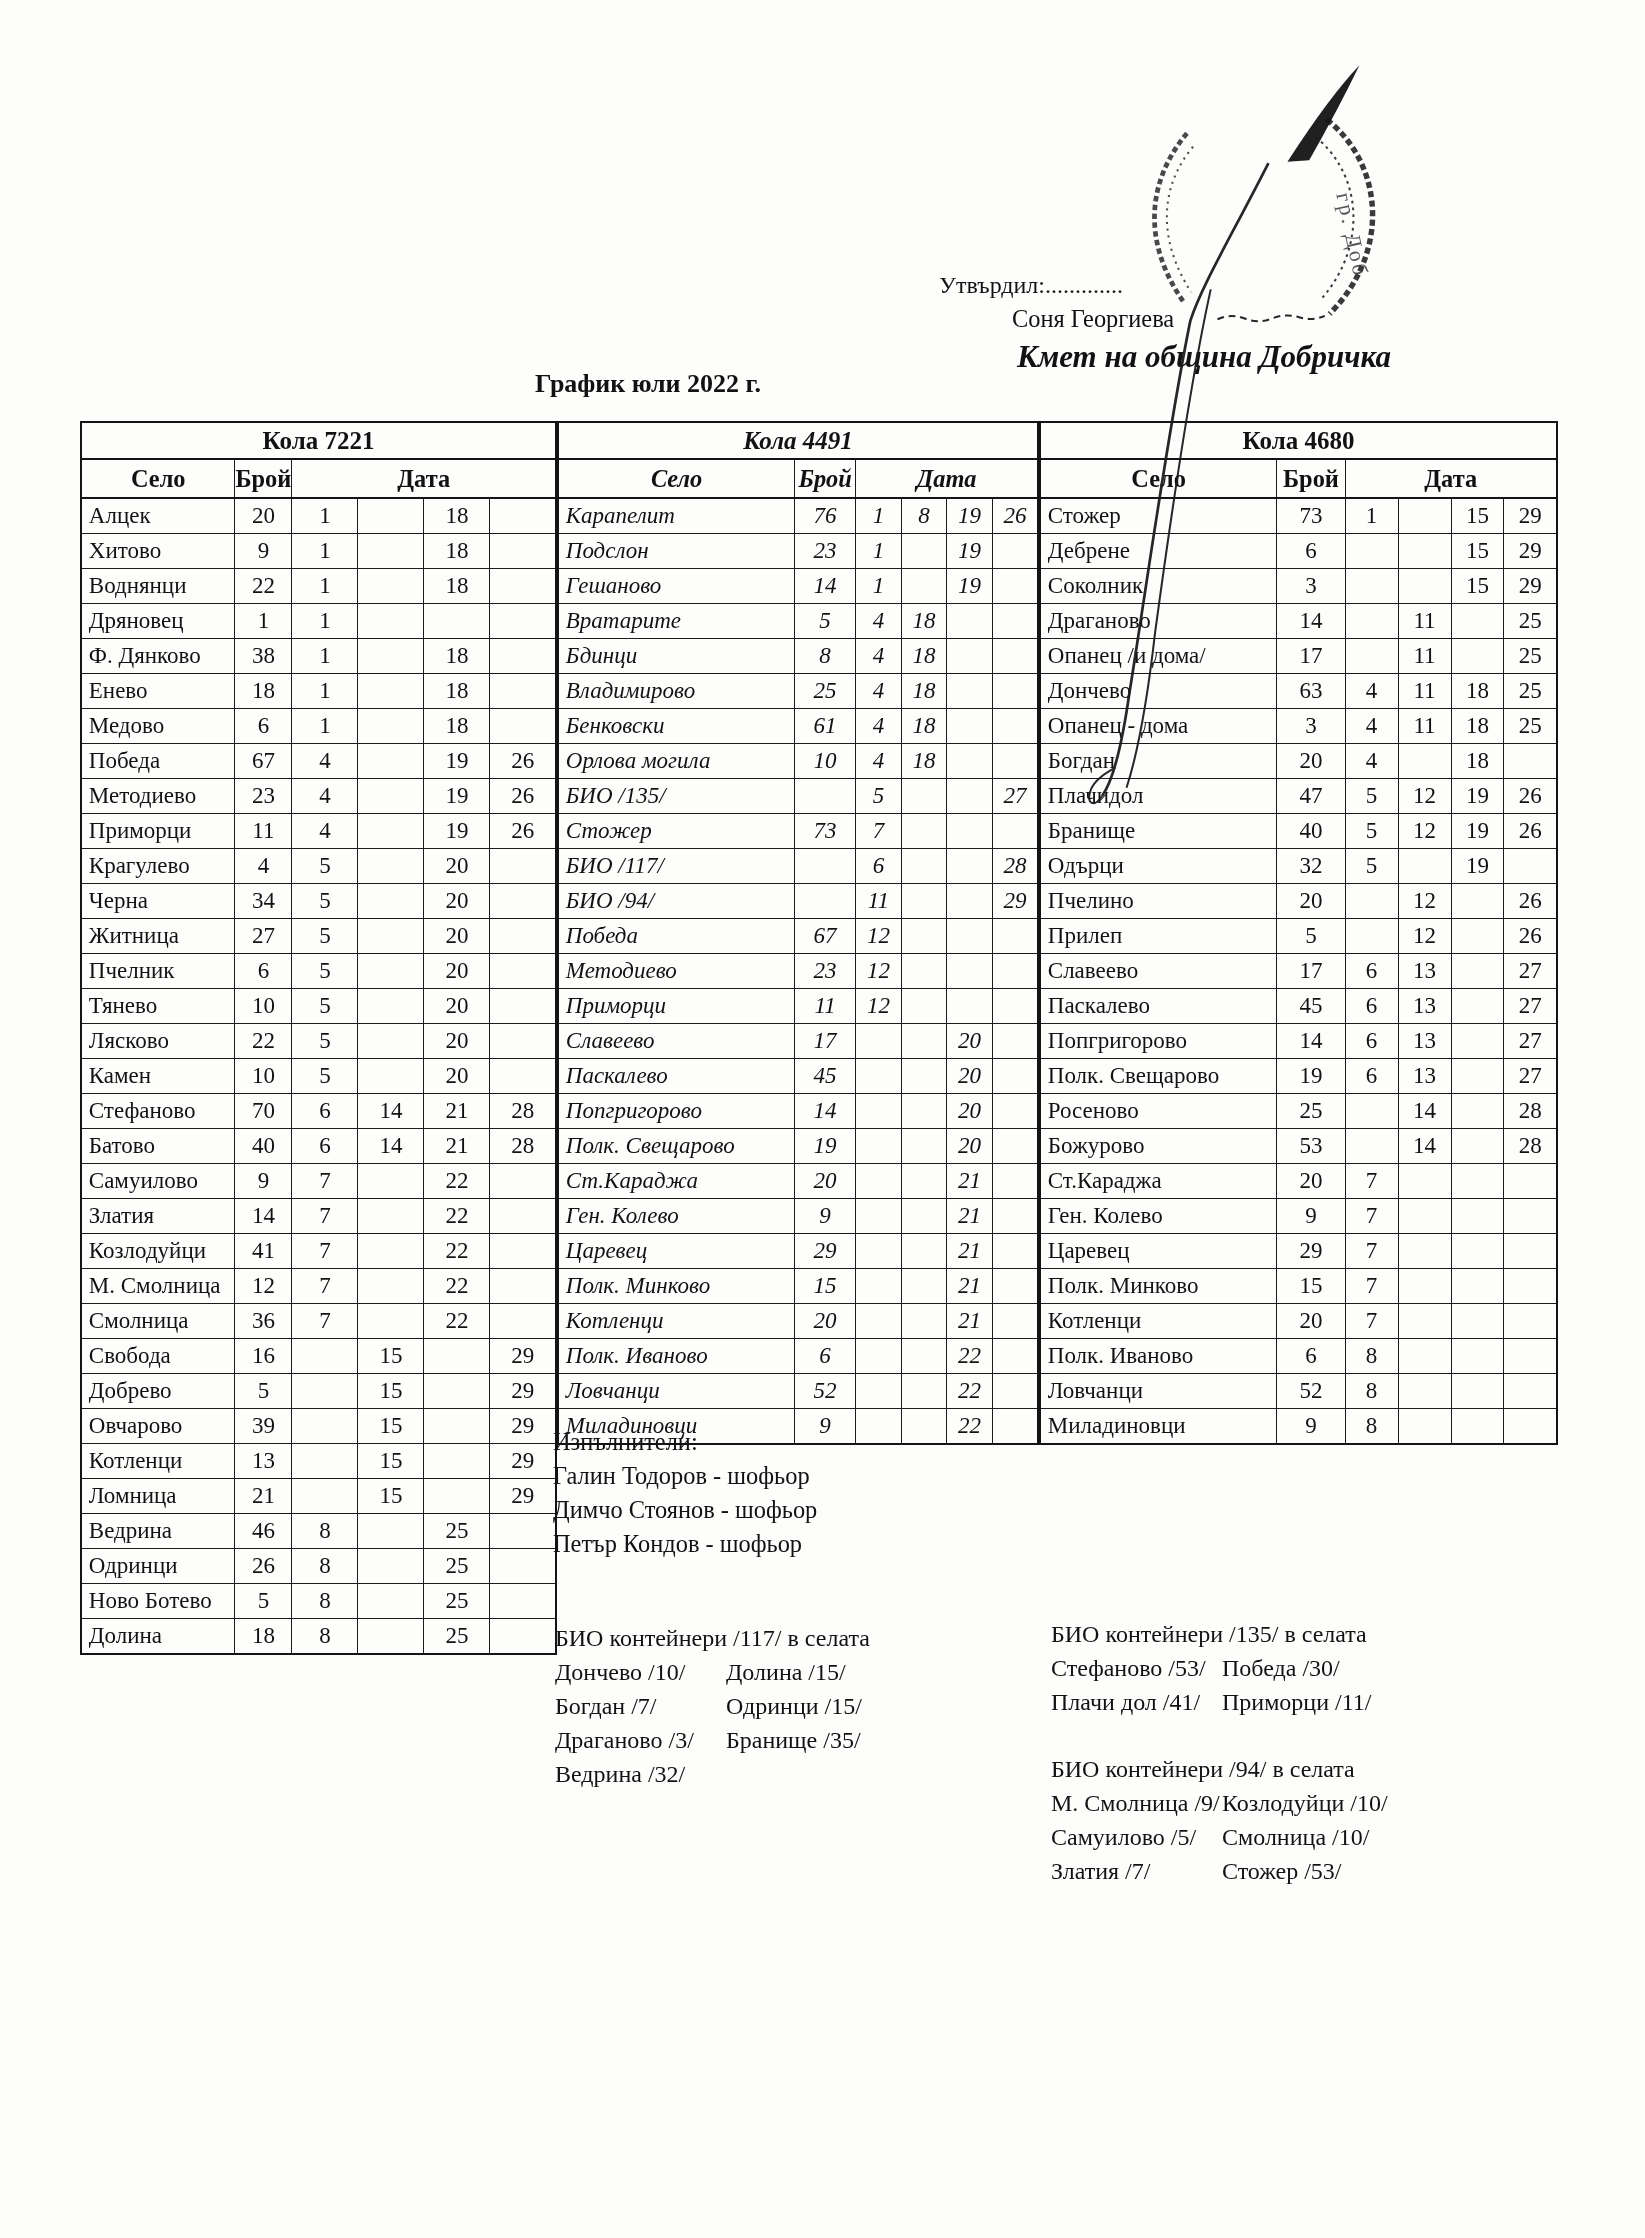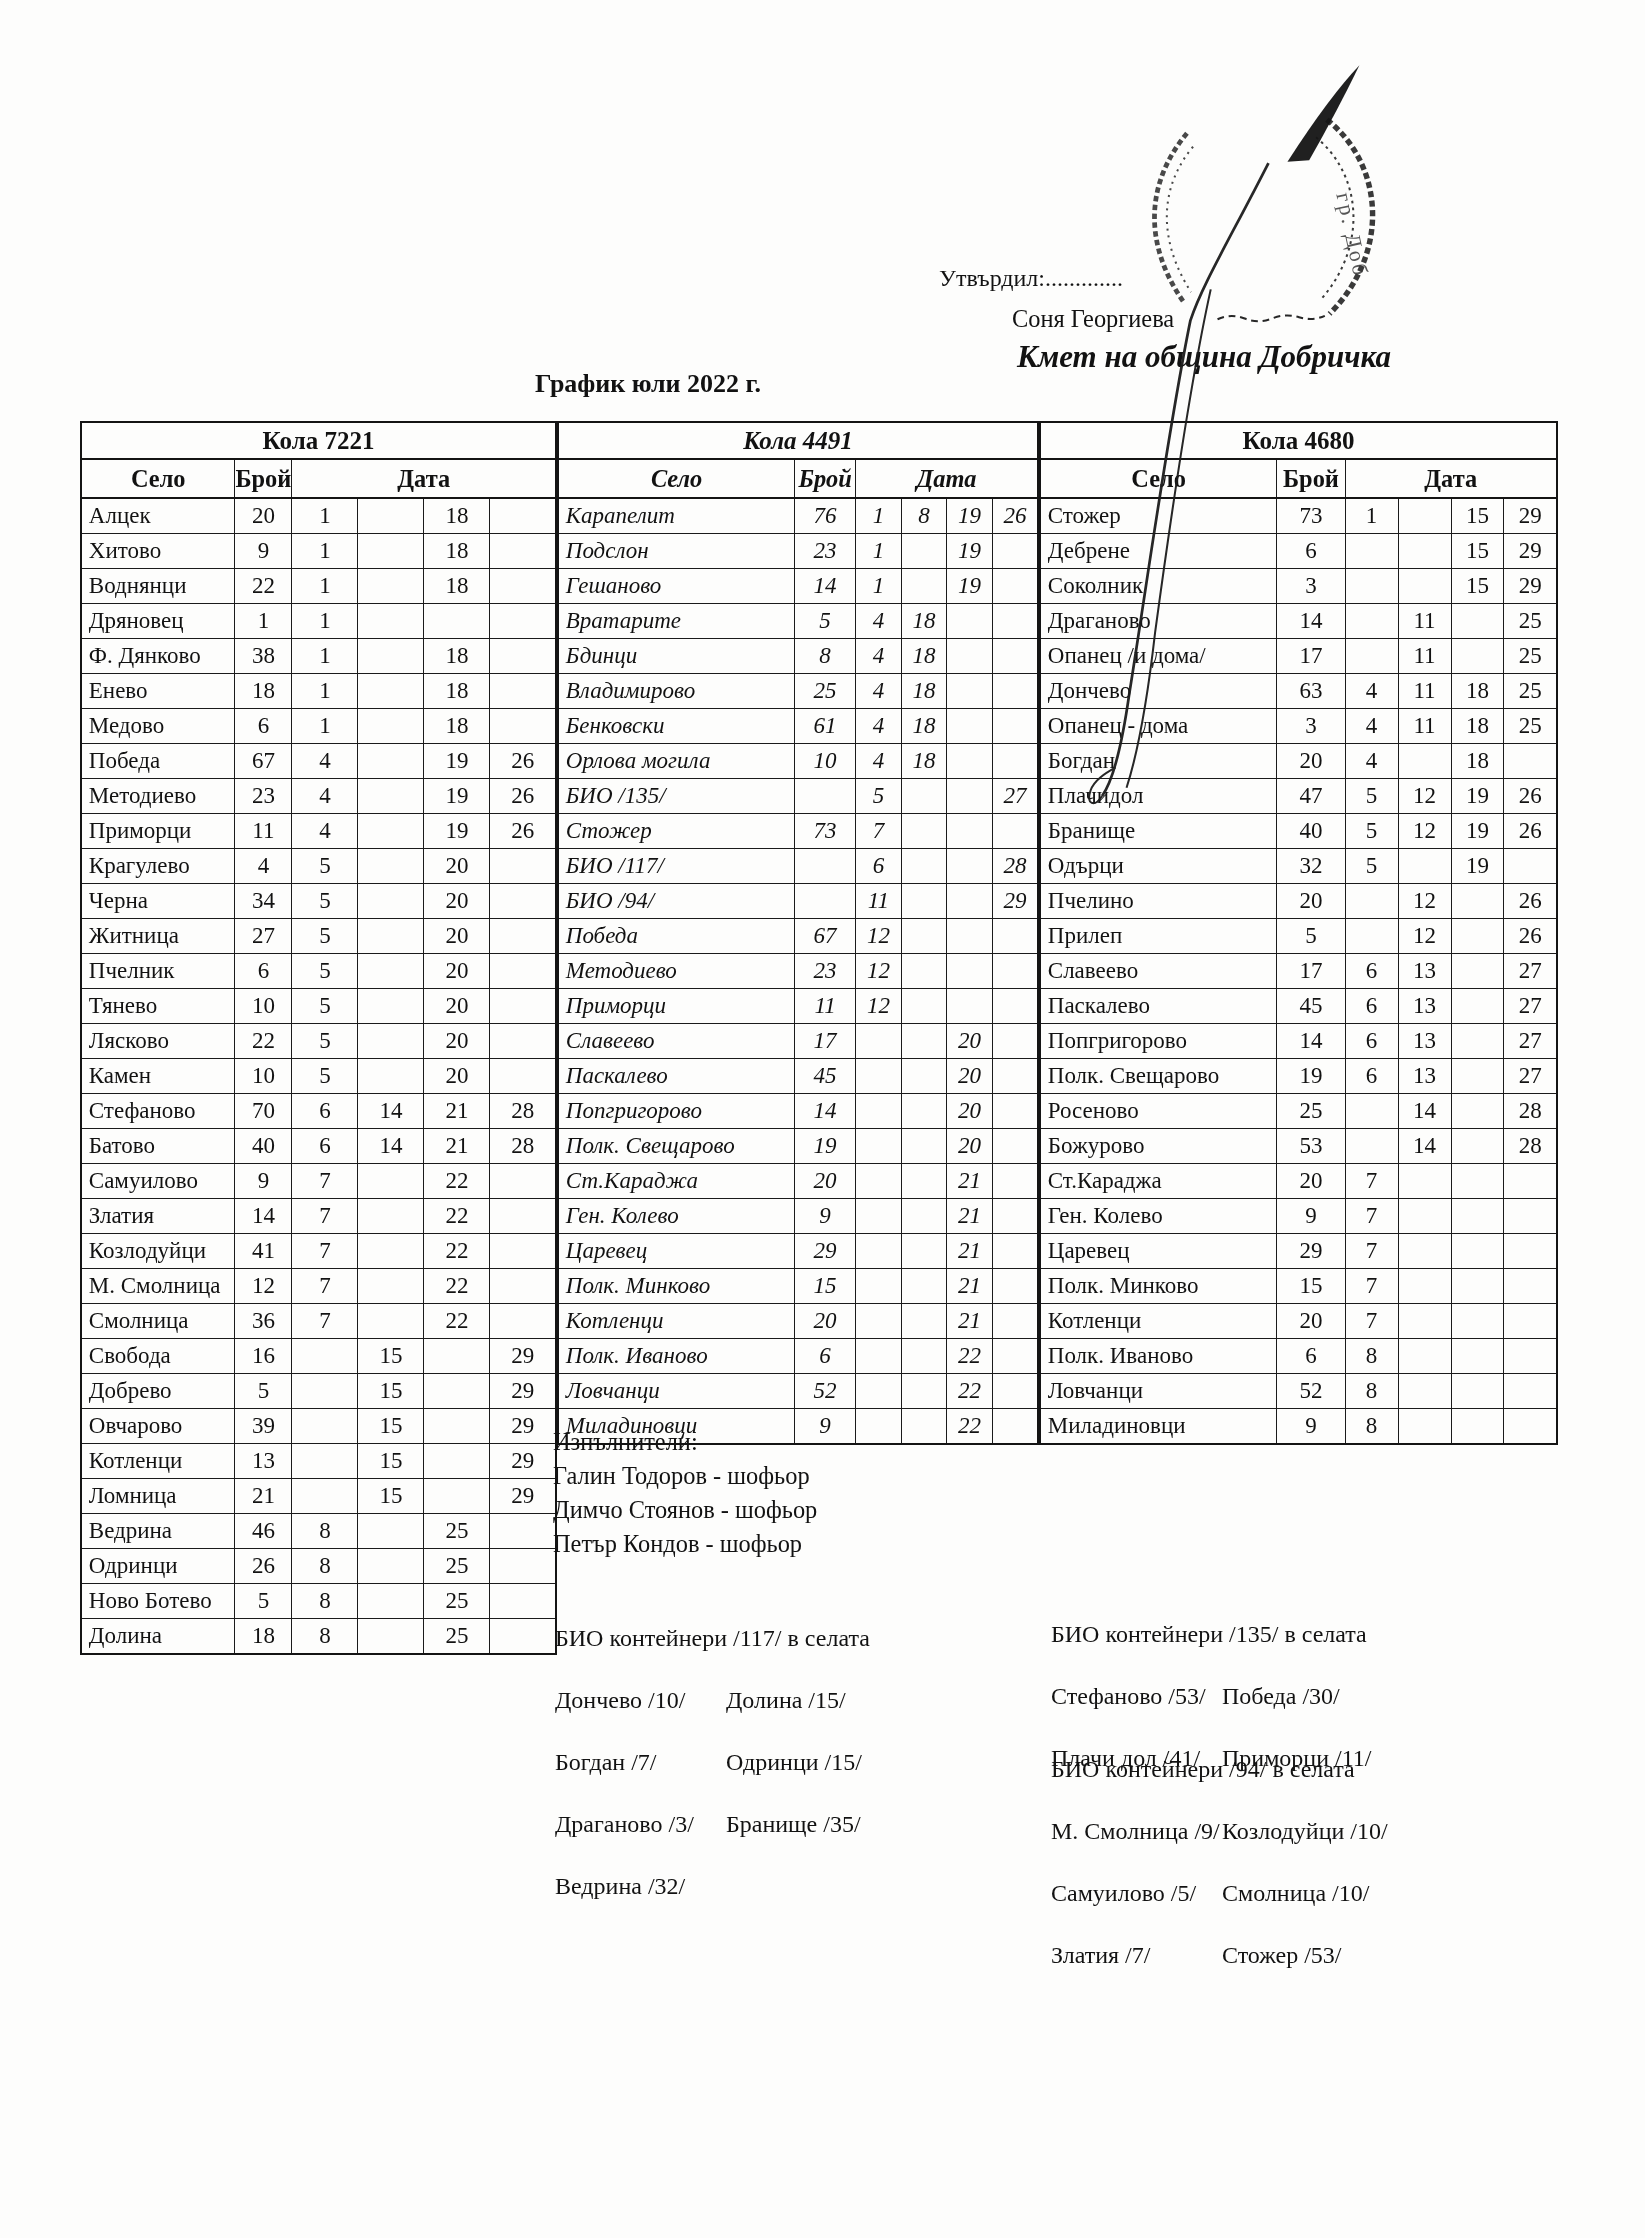--- a/index.html
+++ b/index.html
@@ -5,21 +5,21 @@
   html,body{margin:0;padding:0;background:#e8e8e8;}
   .page{
     position:relative;
     width:1646px;height:2239px;
     background:#fdfdfc;
     font-family:"Liberation Serif","DejaVu Serif",serif;
     color:#121212;
     overflow:hidden;
   }
   .abs{position:absolute;white-space:nowrap;}
-  .approve-label{left:939px;top:265px;font-size:24px;}
+  .approve-label{left:939px;top:272px;font-size:24px;}
   .approver-name{left:1012px;top:305px;font-size:24.4px;}
   .approver-title{left:1017px;top:339px;font-size:31px;font-style:italic;font-weight:bold;}
   .doc-title{left:535px;top:369px;font-size:26px;font-weight:bold;}
 
   table.sched{
     position:absolute;
     border-collapse:collapse;
     table-layout:fixed;
     font-size:23px;
     border:2.7px solid #141414;
@@ -39,21 +39,21 @@
     height:37px;font-size:24.4px;font-weight:bold;border-bottom:2.7px solid #141414;
   }
   table.sched td.vc{text-align:left;padding-left:6.8px;}
   #t1{left:80px;top:421px;width:477px;}
   #t2{left:557px;top:421px;width:482px;font-style:italic;}
   #t3{left:1039px;top:421px;width:519px;}
 
   .executors{left:553px;top:1425px;font-size:24.4px;line-height:34px;}
   .bio{font-size:24px;line-height:34px;}
   .bio .bio-title{font-weight:normal;}
-  .bio-row{display:grid;grid-template-columns:171px auto;margin-top:28px;}
+  .bio-row{display:grid;grid-template-columns:171px auto;}
   #bio117{left:555px;top:1621px;}
   #bio135{left:1051px;top:1617px;}
   #bio94{left:1051px;top:1752px;}
 
   svg.overlay{position:absolute;left:0;top:0;pointer-events:none;}
 </style>
 </head>
 <body>
 
 <div class="page">

